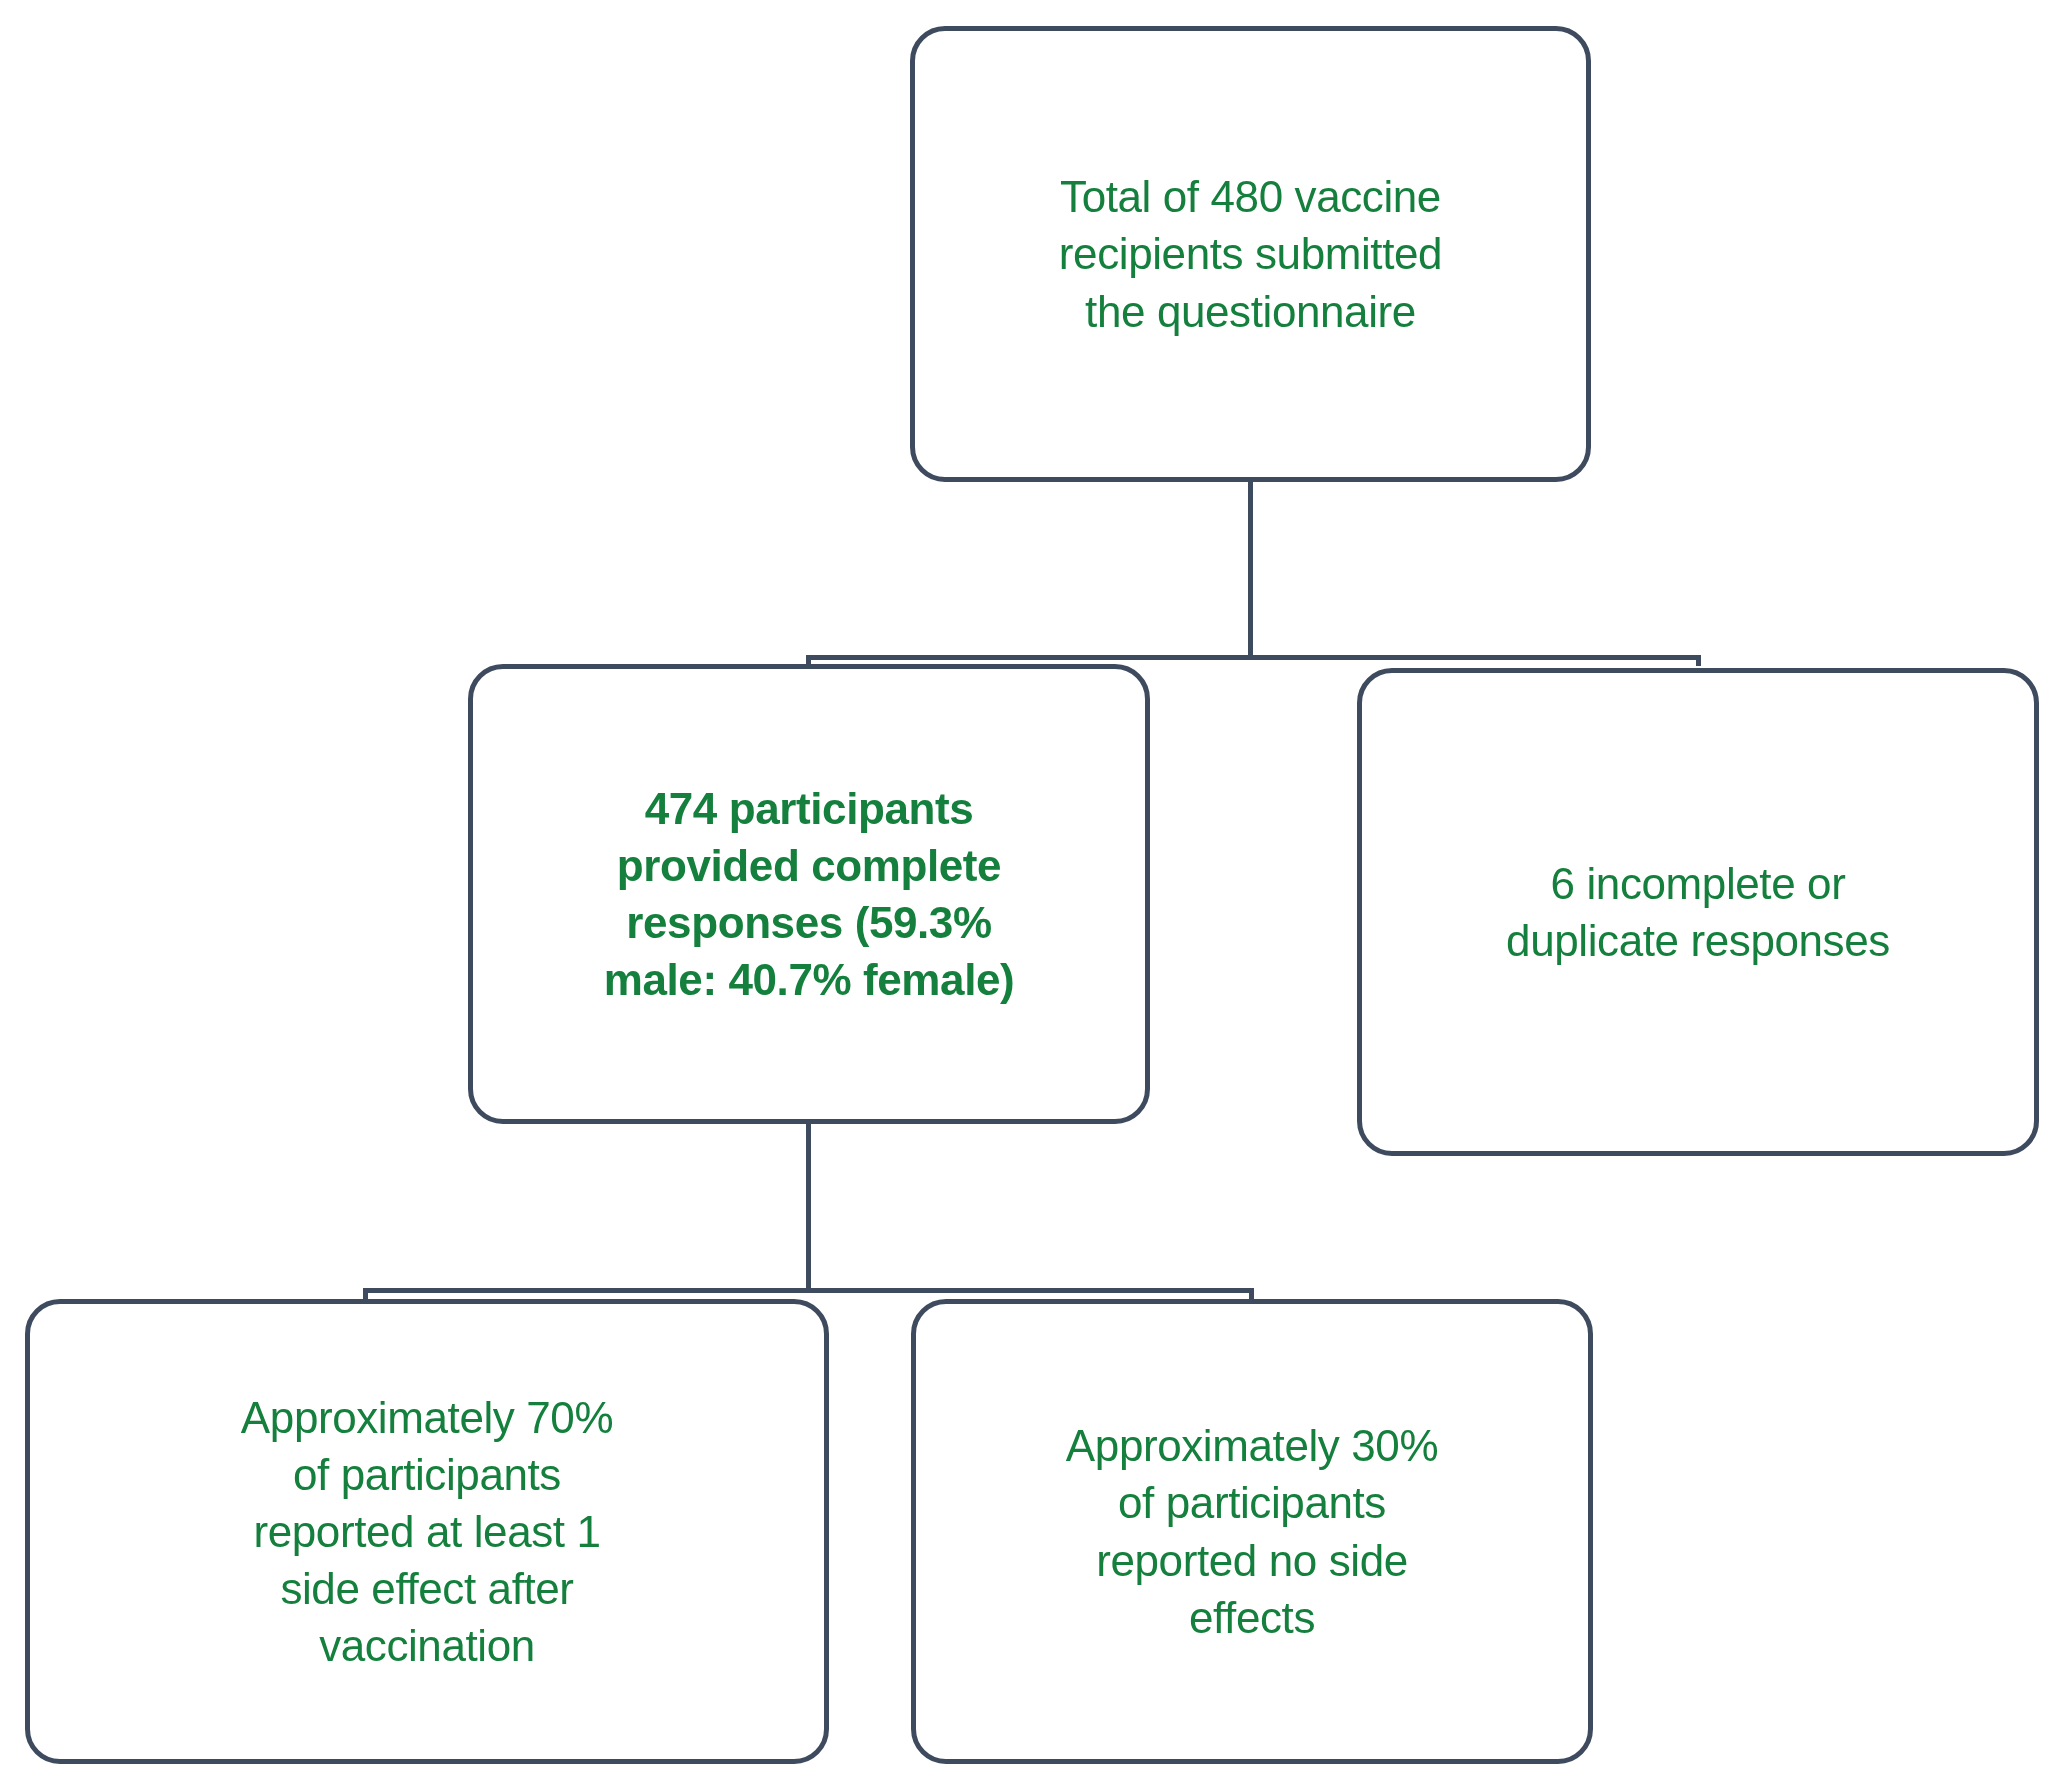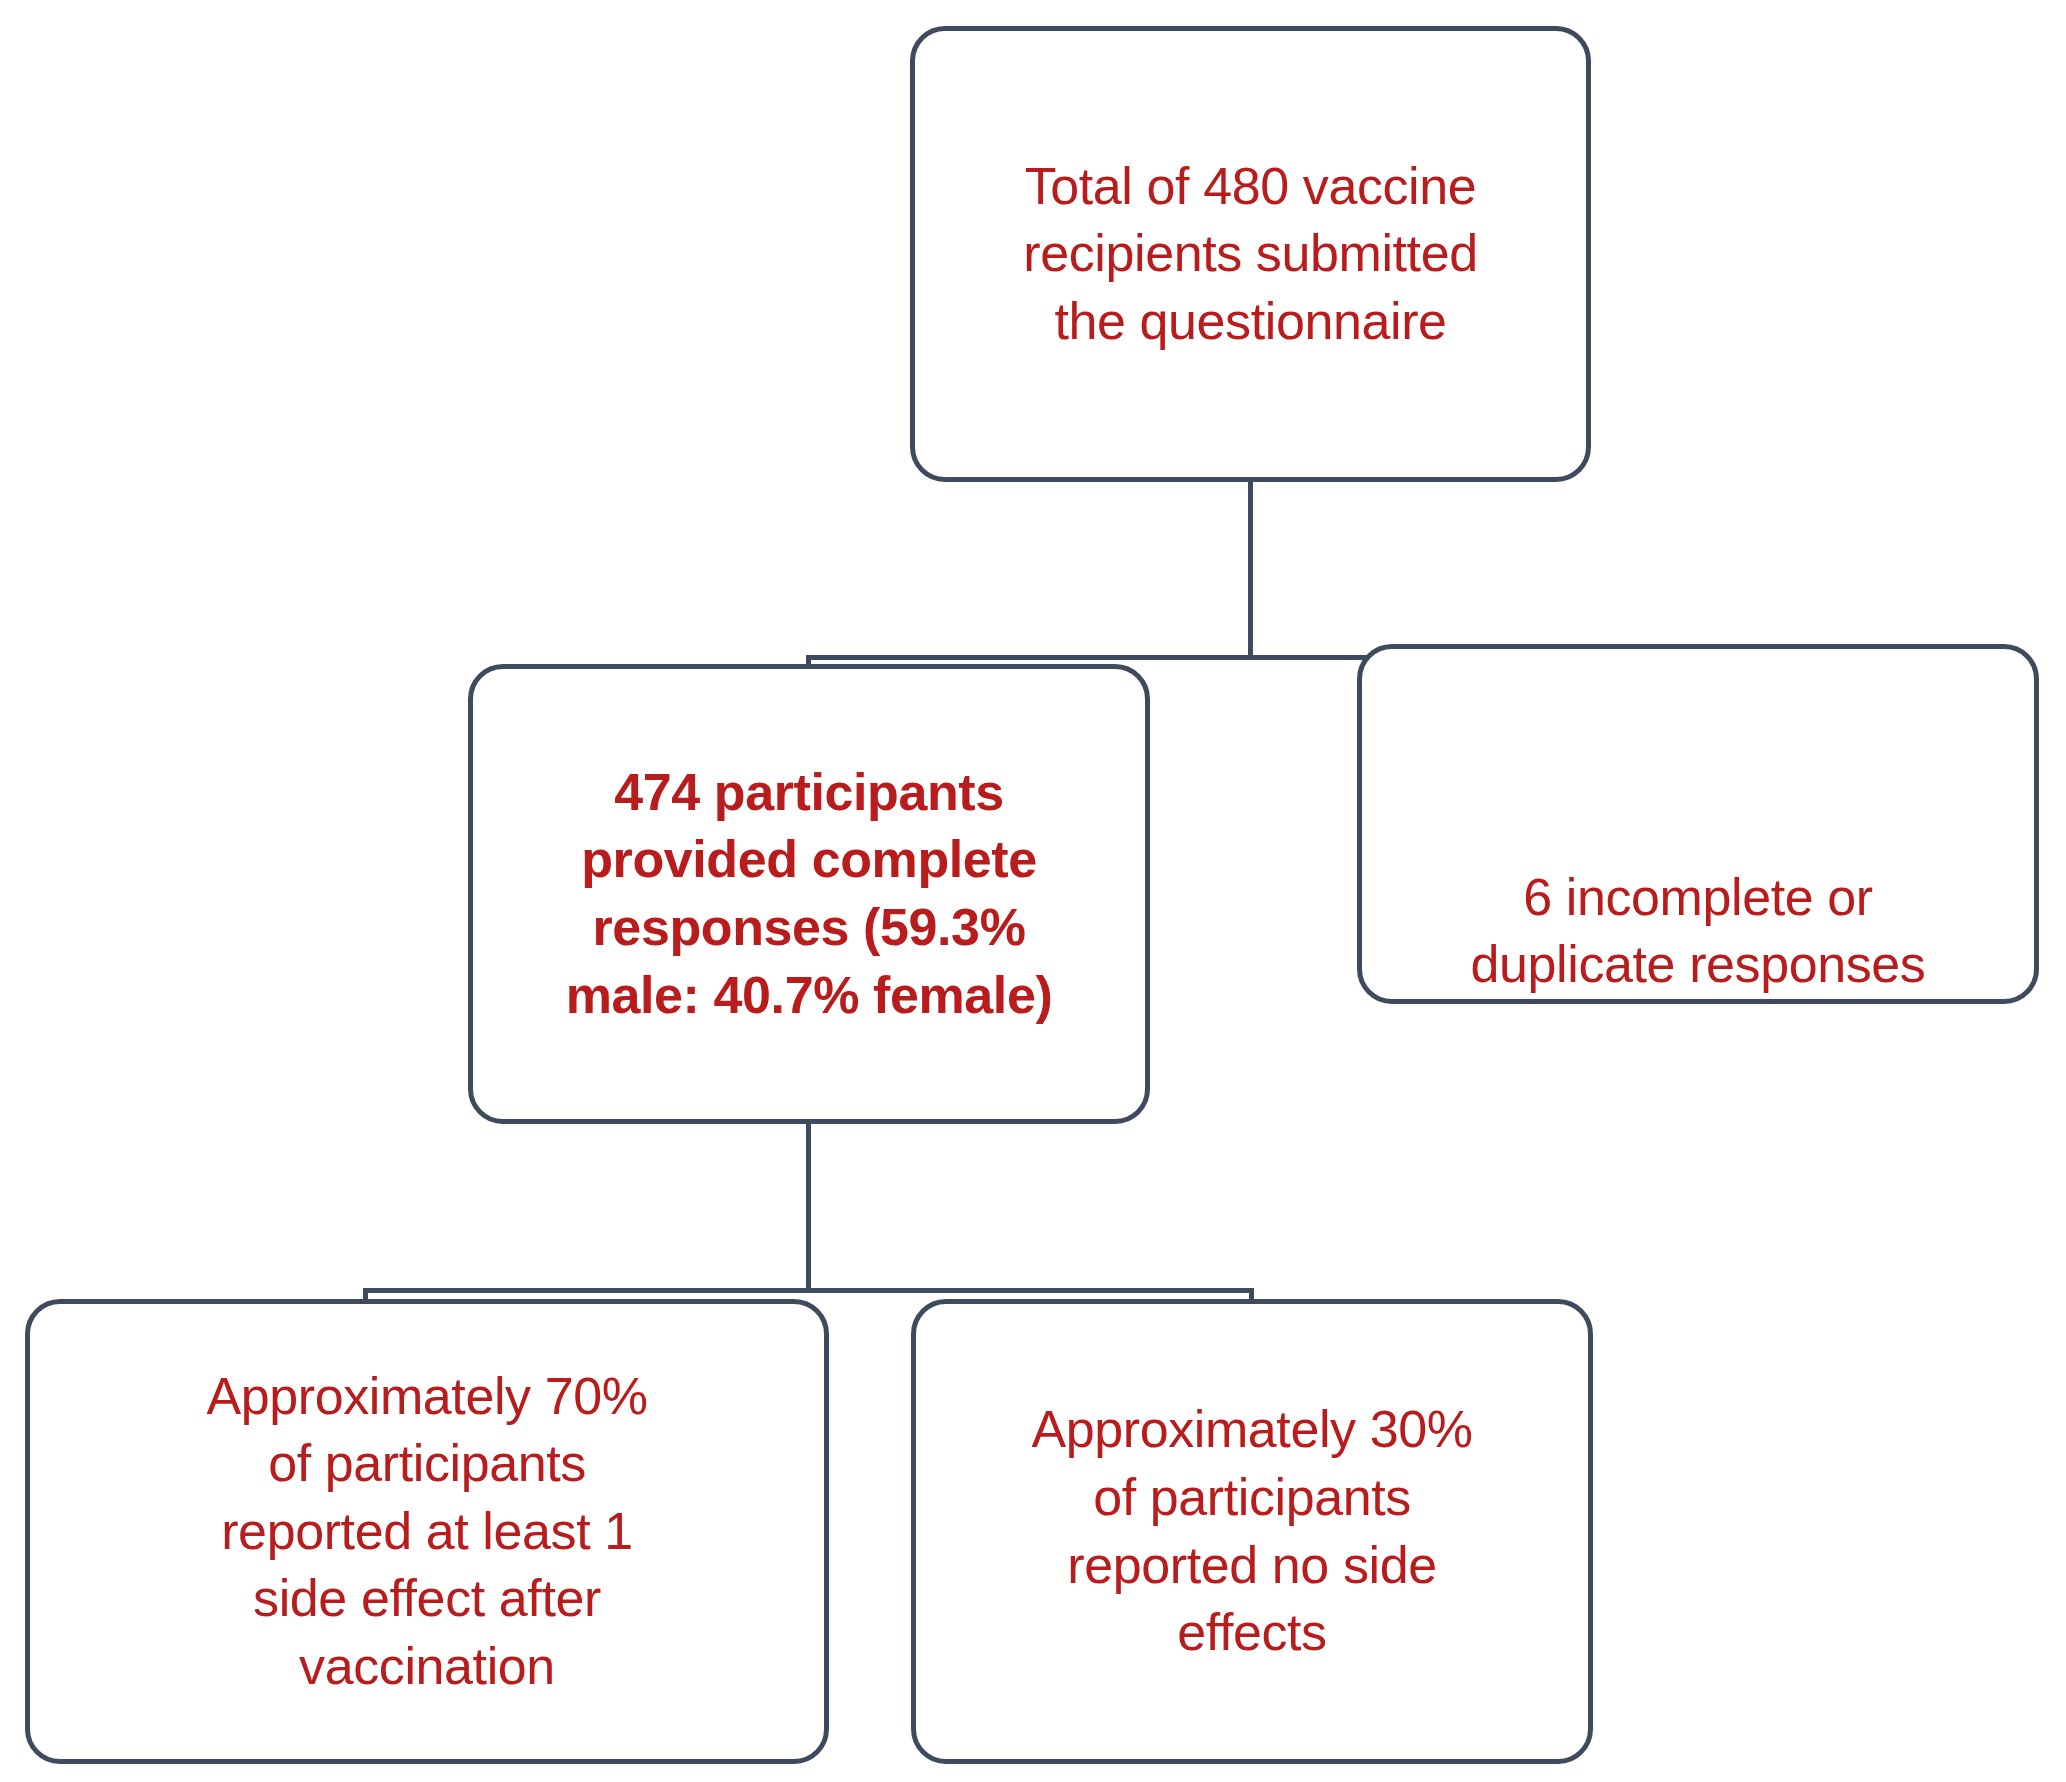--- a/index.html
+++ b/index.html
@@ -23,31 +23,31 @@
     border: 5.3px solid #3e4a5e;
     border-radius: 35px;
     display: flex;
     align-items: center;
     justify-content: center;
     text-align: center;
     z-index: 2;
   }
   .node-text {
     display: block;
-    color: #b91c1c;
-    font-size: 52px;
+    color: #15803d;
+    font-size: 44px;
     line-height: 1.30;
     letter-spacing: -0.4px;
     padding: 0 19.6px;
     white-space: pre-line;
   }
   
   #node-root      { left: 910px; top: 26px;   width: 681px; height: 456px; }
   #node-complete  { left: 468px;  top: 664px;  width: 682px; height: 460px; font-weight: bold; }
-  #node-excluded  { left: 1357px; top: 644px;  width: 682px; height: 360px; align-items: flex-end; }
+  #node-excluded  { left: 1357px; top: 668px;  width: 682px; height: 488px; }
   #node-sideeff   { left: 25px;   top: 1299px; width: 804px; height: 465px; }
   #node-noside    { left: 911px; top: 1299px; width: 682px; height: 465px; }
 
   
   .conn {
     position: absolute;
     background: #3e4a5e;
     z-index: 1;
   }
   .conn.v { width: 4.5px; }

